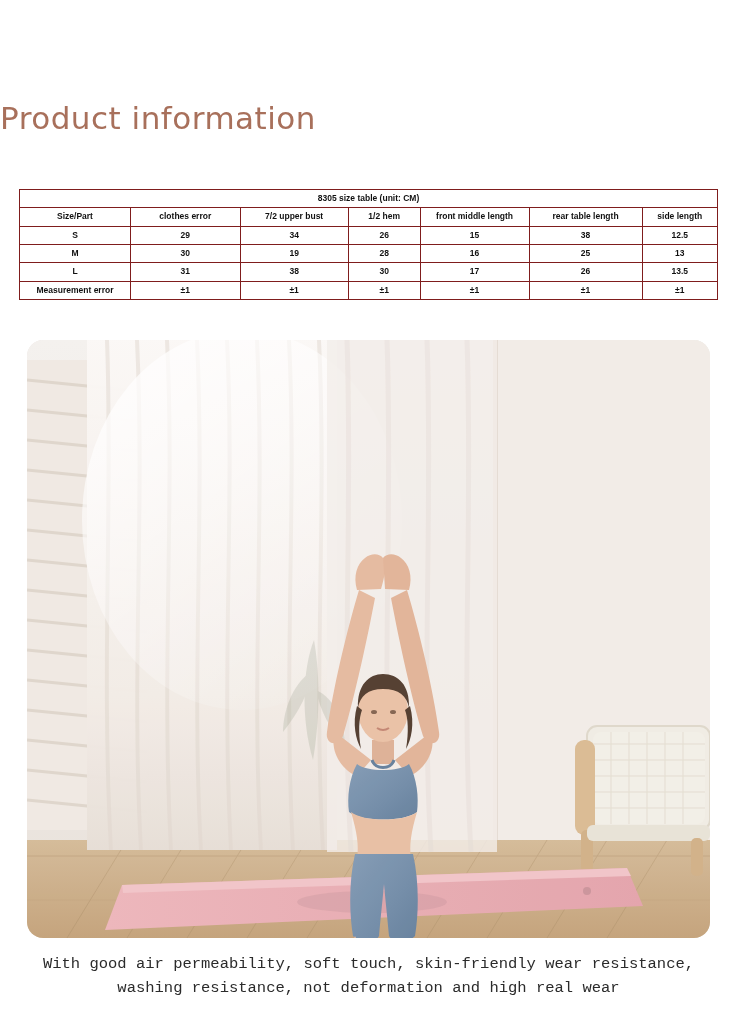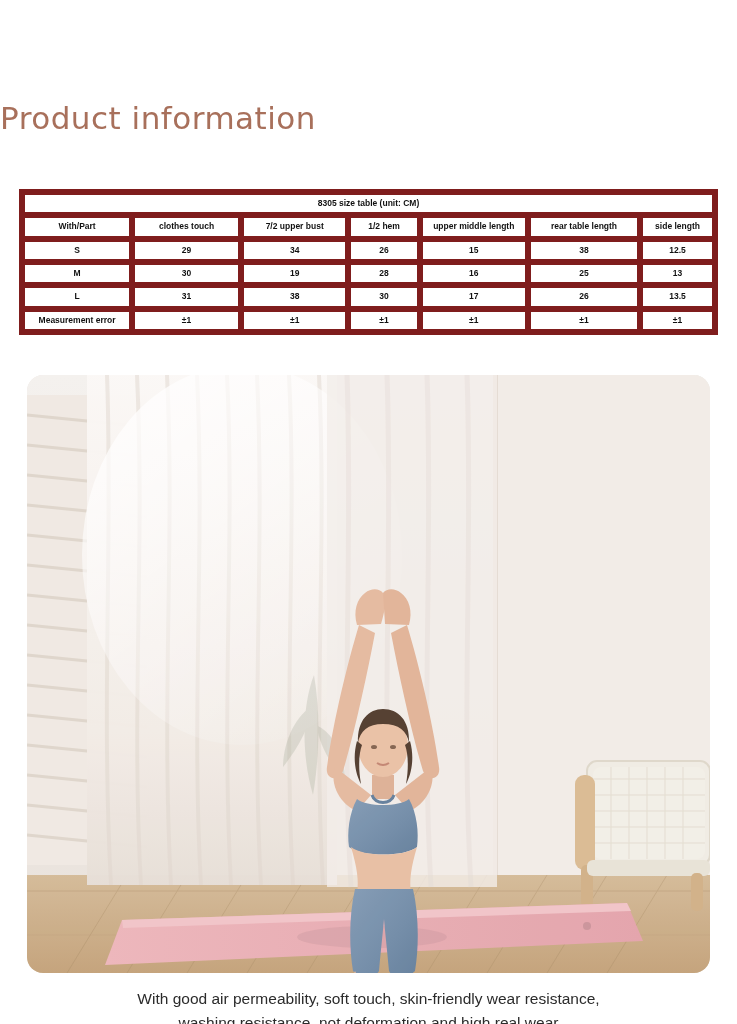--- a/index.html
+++ b/index.html
@@ -37,21 +37,21 @@
     padding-top: 55px;
   }
   table.size-table {
     width: 100%;
     border-collapse: collapse;
     font-size: 8.5px;
     color: #111;
   }
   table.size-table th,
   table.size-table td {
-    border: 6px solid #7f1d1d;
+    border: 1px solid #7f1d1d;
     text-align: center;
     padding: 4px 2px;
     font-weight: bold;
     line-height: 1.1;
     white-space: nowrap;
   }
   table.size-table .caption-cell {
     font-size: 8.5px;
     font-weight: bold;
     padding: 4px 2px;
@@ -81,21 +81,21 @@
     overflow: hidden;
     background: #efeae4;
   }
   .photo svg { display: block; width: 100%; height: 100%; }
 
   
   .caption {
     width: 683px;
     margin: 14px auto 0 auto;
     text-align: center;
-    font-family: Liberation Sans, sans-serif;
+    font-family: Liberation Mono, monospace;
     font-size: 15.5px;
     line-height: 1.55;
     color: #2b2b2b;
   }
   .caption div { white-space: nowrap; }
 </style>
 </head>
 <body>
 
 <h1 class="page-title">Product information</h1>
@@ -109,25 +109,25 @@
         <col class="c3">
         <col class="c4">
         <col class="c5">
         <col class="c6">
     </colgroup>
     <thead>
       <tr>
         <th class="caption-cell" colspan="7">8305 size table (unit: CM)</th>
       </tr>
       <tr>
-        <th>With/Part</th>
-        <th>clothes touch</th>
+        <th>Size/Part</th>
+        <th>clothes error</th>
         <th>7/2 upper bust</th>
         <th>1/2 hem</th>
-        <th>upper middle length</th>
+        <th>front middle length</th>
         <th>rear table length</th>
         <th>side length</th>
       </tr>
     </thead>
     <tbody>
       <tr>
         <td>S</td>
         <td>29</td>
         <td>34</td>
         <td>26</td>

